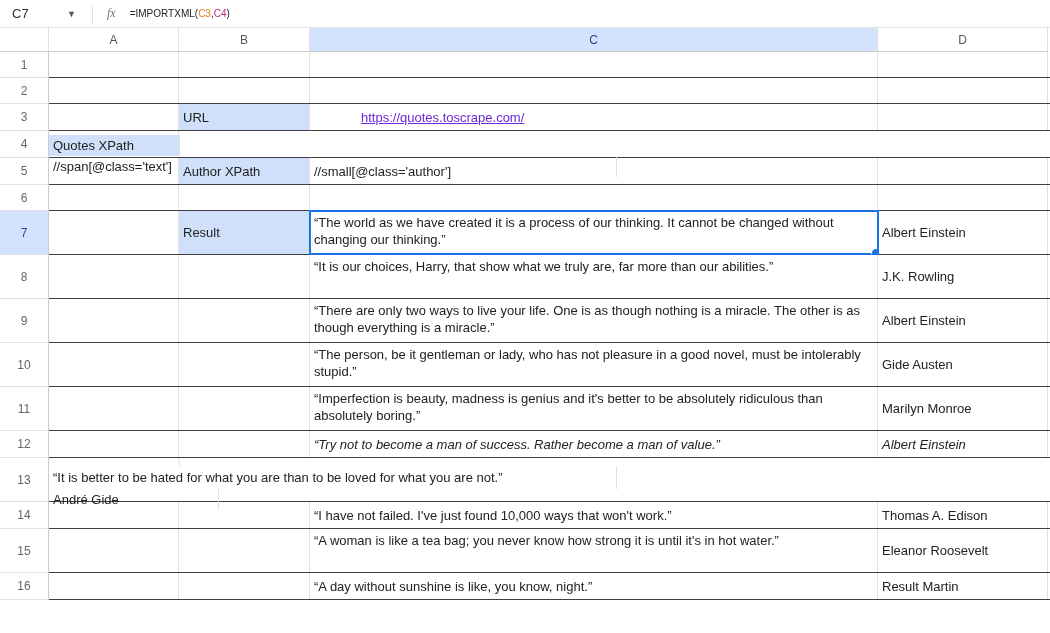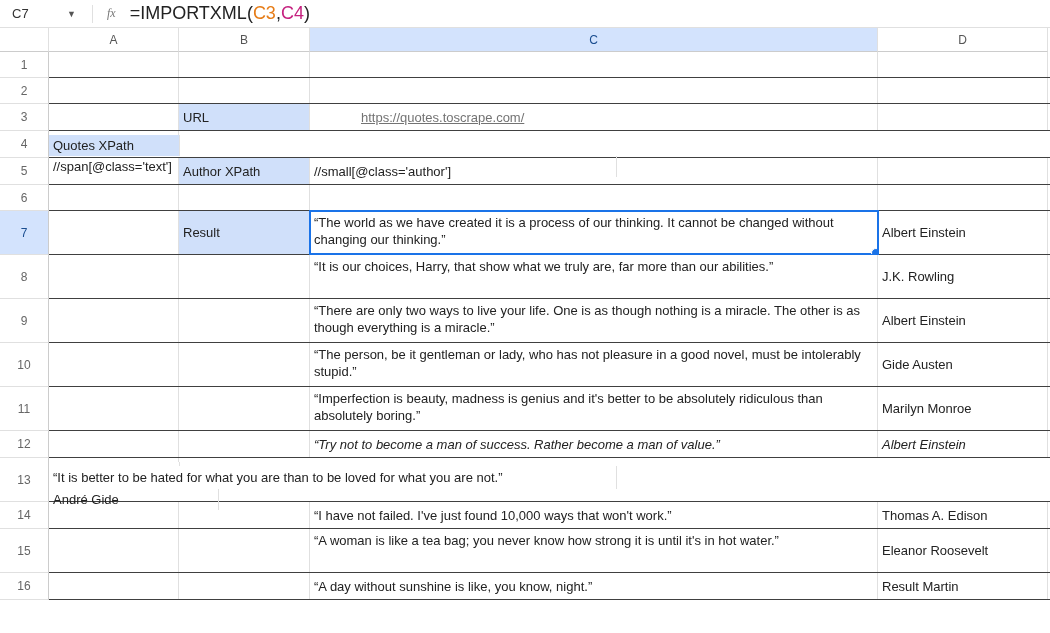--- a/index.html
+++ b/index.html
@@ -41,21 +41,21 @@
   }
   .fx-icon {
     font-style: italic;
     font-family: "Times New Roman", serif;
     color: #777;
     font-size: 12px;
     padding: 0 4px;
   }
   .formula-input {
     flex: 1;
-    font-size: 18px;
+    font-size: 10px;
     font-family: Arial, sans-serif;
     white-space: pre;
   }
   .formula-eq { color: #222; }
   .formula-fn { color: #222; }
   .formula-paren { color: #222; }
   .formula-ref1 { color: #e67c17; }
   .formula-ref2 { color: #c5217f; }
   .formula-comma { color: #222; }
   .col-headers-row {
@@ -130,21 +130,21 @@
   }
   .cell-A { width: 130px; }
   .cell-B { width: 131px; }
   .cell-C { width: 568px; }
   .cell-D { width: 170px; }
 
   .label-cell {
     background: #d0e0fa;
   }
   .link-cell a {
-    color: #737373;
+    color: #6d28d9;
     padding-left: 47px;
   }
   .active-cell {
     outline: 2px solid #1a73e8;
     outline-offset: -1px;
     position: relative;
     z-index: 5;
   }
   .active-cell::after {
     content: "";

